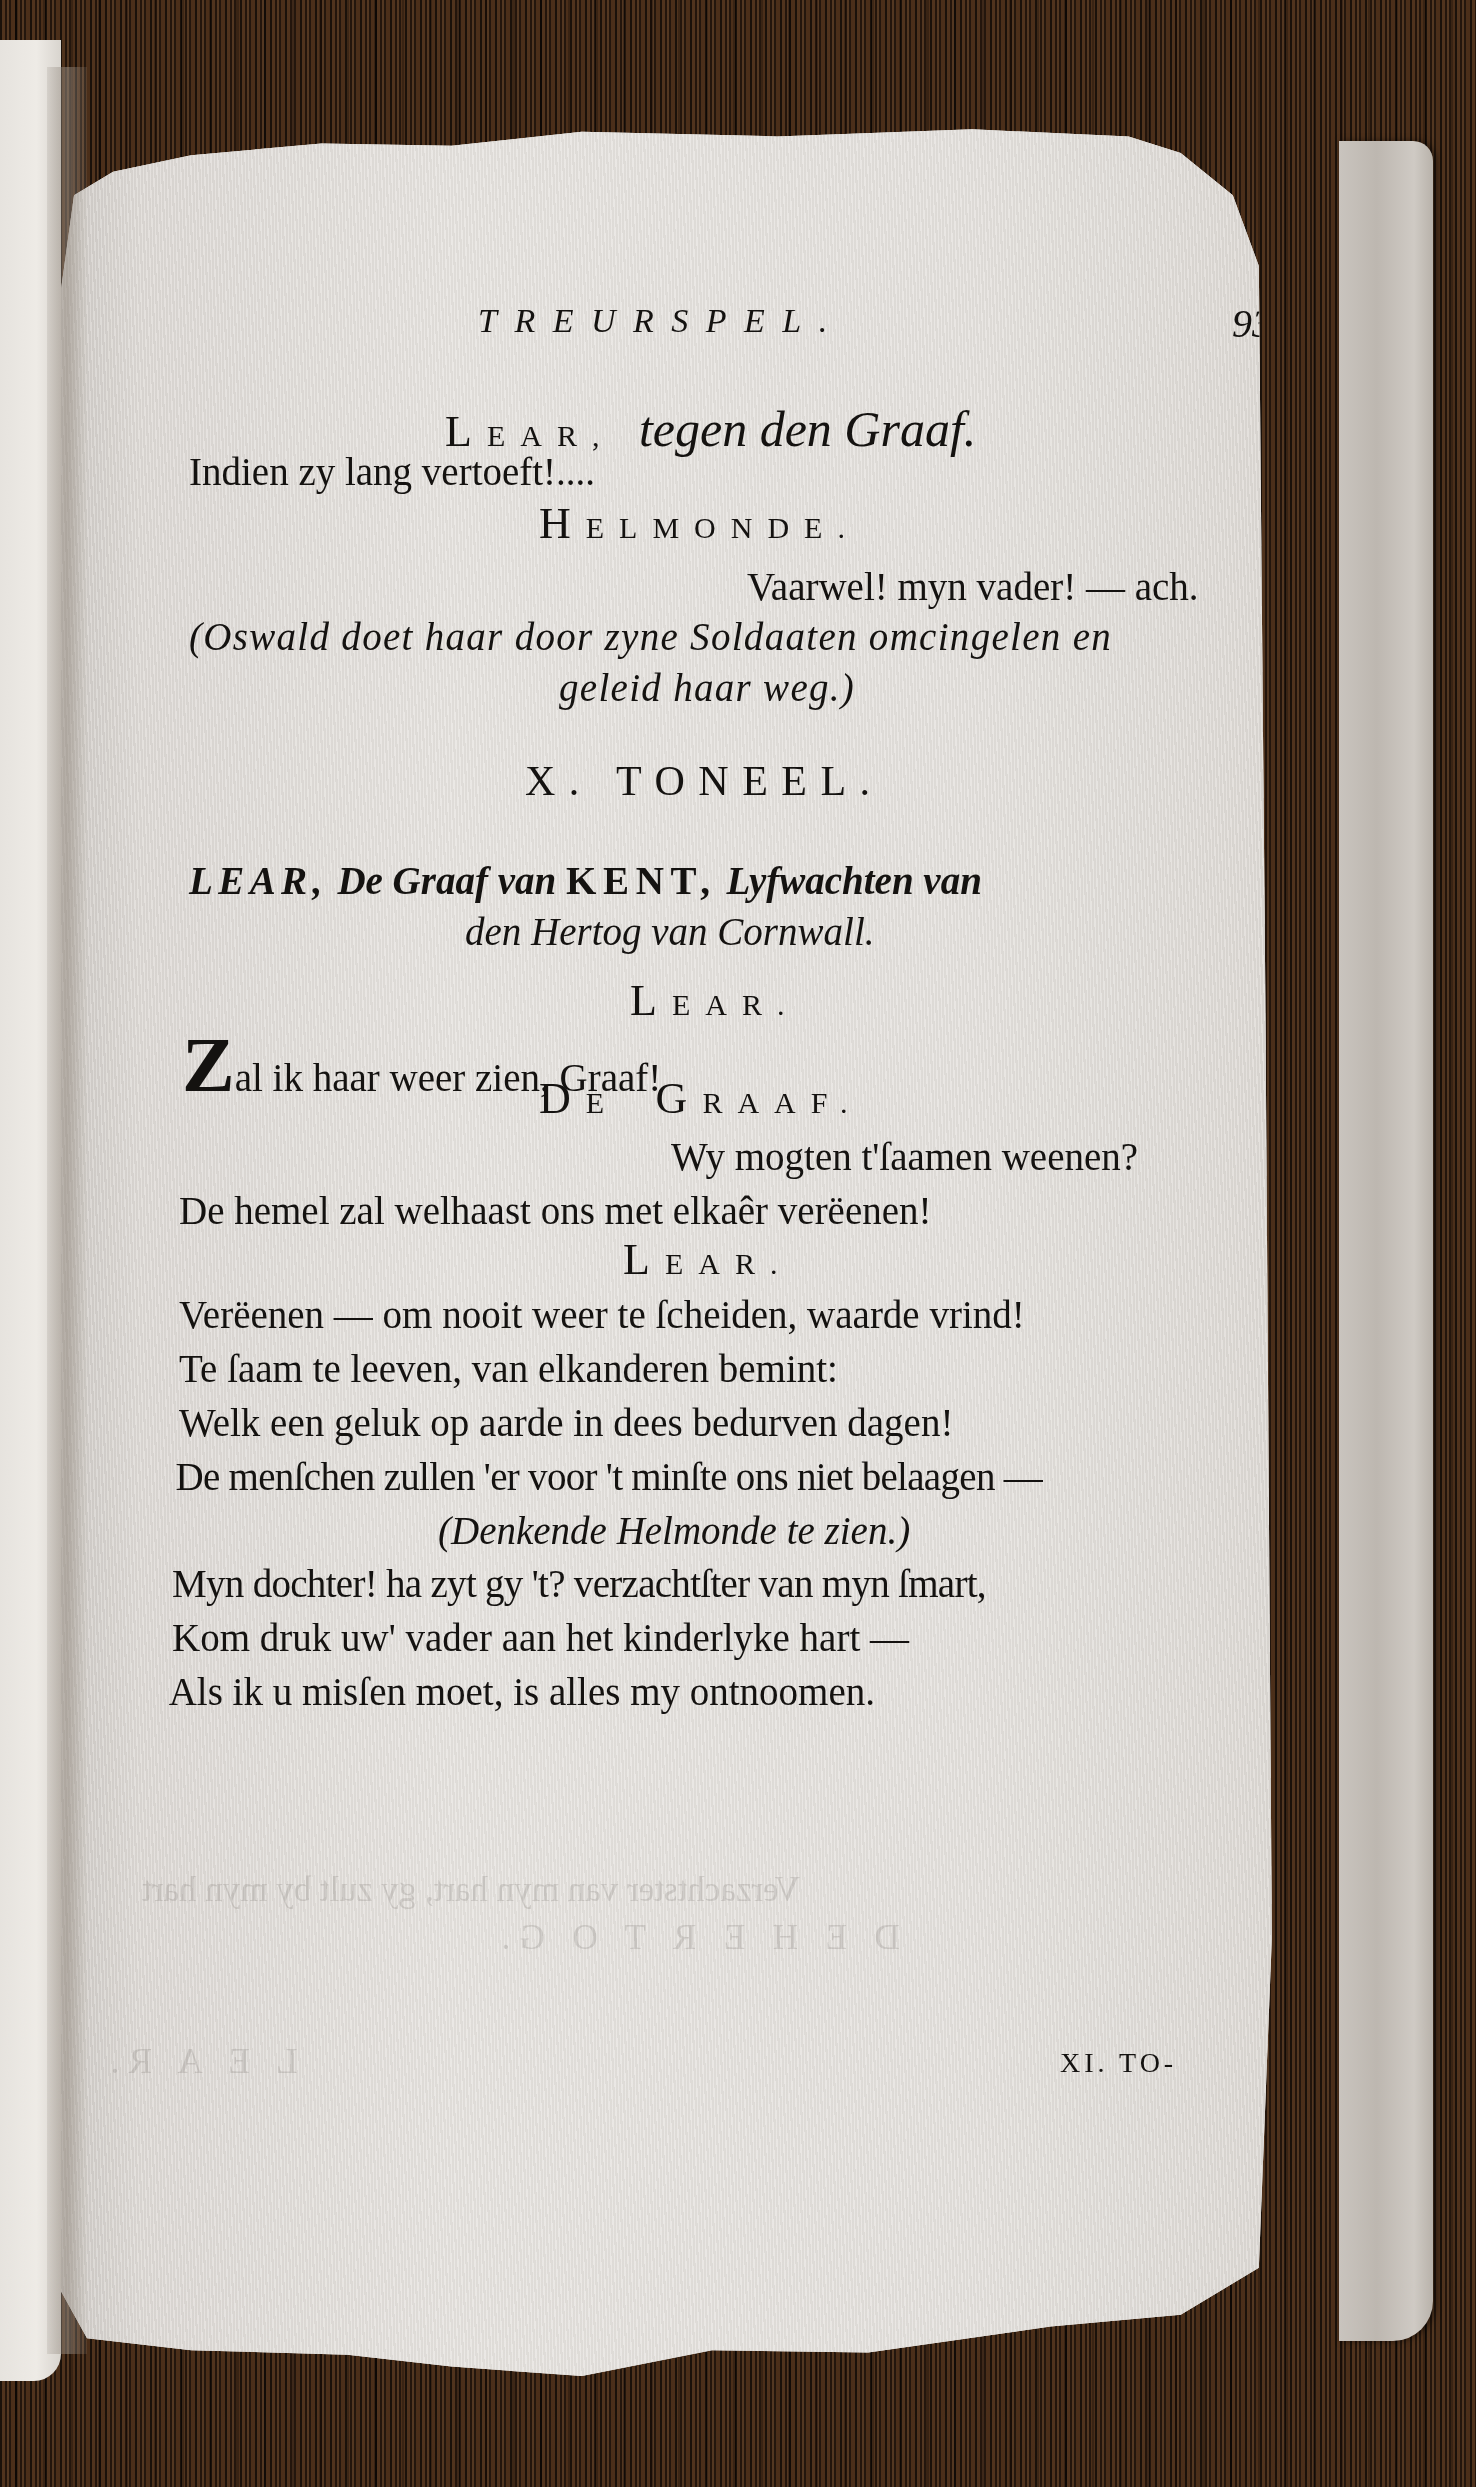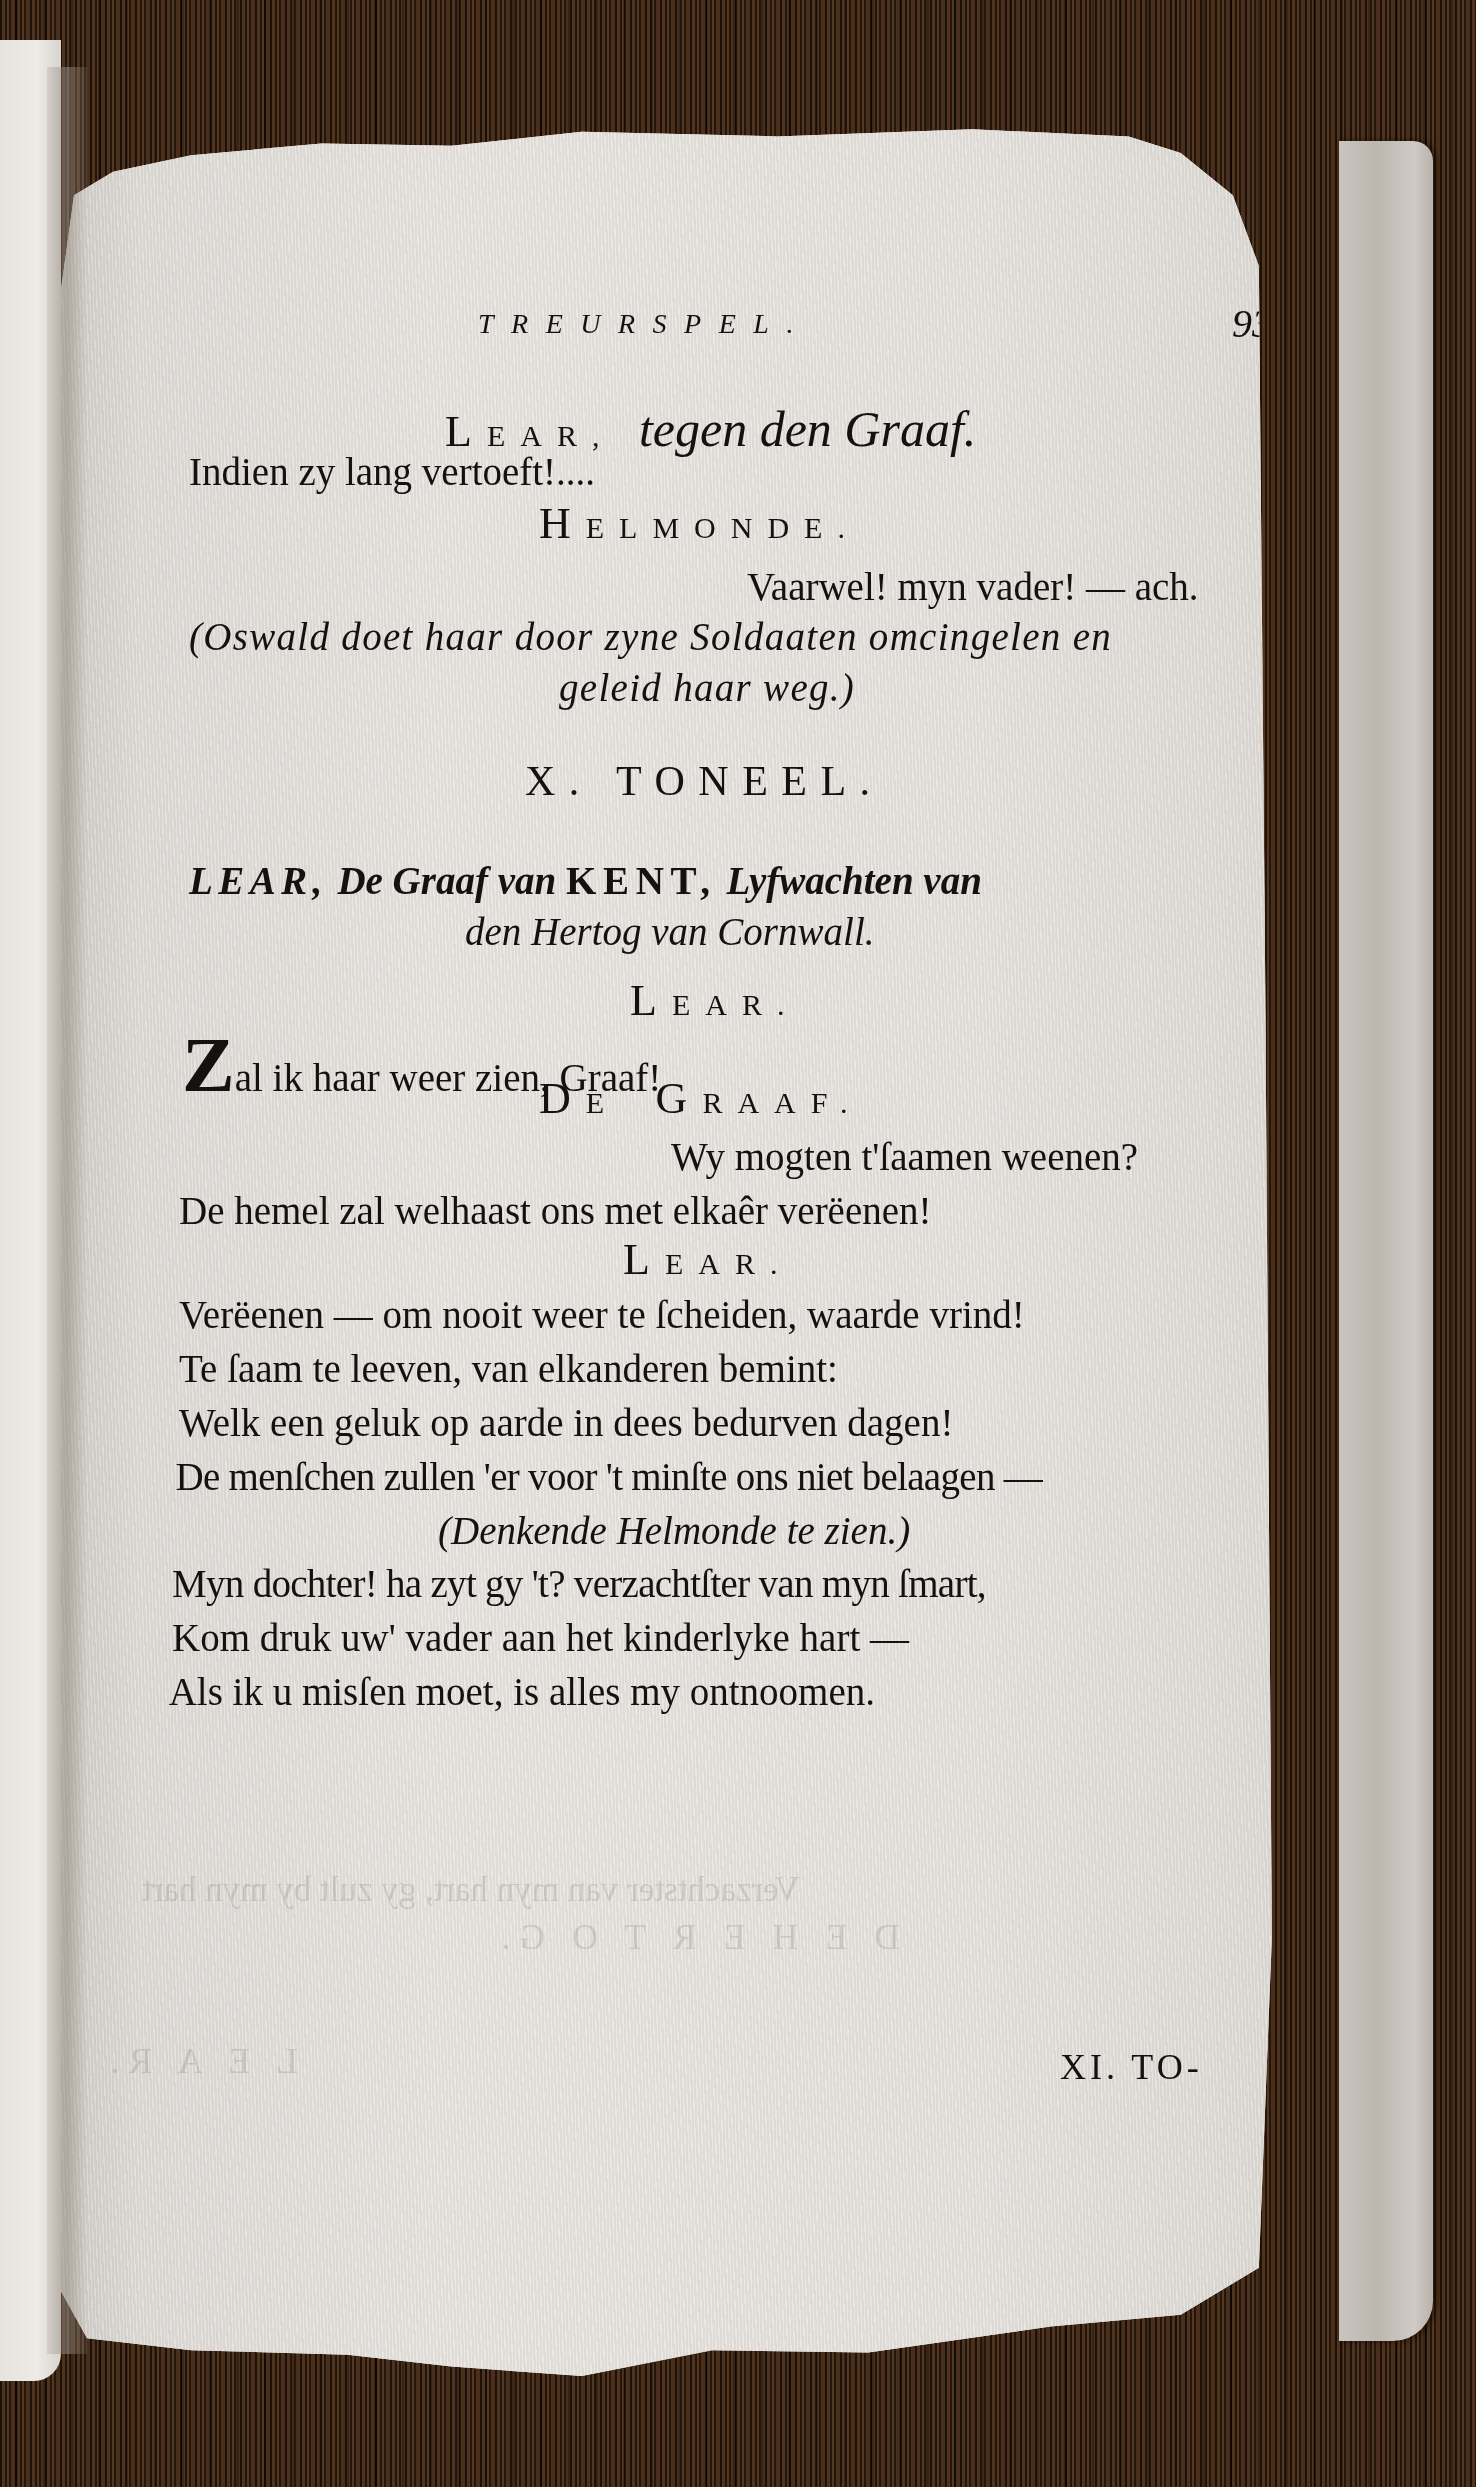--- a/index.html
+++ b/index.html
@@ -85,23 +85,23 @@
   .running-head {
     position: absolute;
     left: 320px;
     top: 0;
     width: 807px;
     height: 54px;
   }
   .running-title {
     position: absolute;
     left: 98px;
-    top: 12px;
+    top: 6px;
     font-style: italic;
-    font-size: 28px;
+    font-size: 34px;
     letter-spacing: 17.5px;
   }
   .page-number {
     position: absolute;
     left: 713px;
     top: 4px;
     font-style: italic;
     font-size: 40px;
   }
 
@@ -127,21 +127,21 @@
   .scene-title {
     font-size: 42px;
     letter-spacing: 13.5px;
   }
   .dropcap {
     font-size: 79px;
     font-weight: bold;
     line-height: 0.8;
   }
   .catchword {
-    font-size: 36px;
+    font-size: 28px;
     letter-spacing: 4px;
   }
   .ghost {
     position: absolute;
     color: rgba(90,85,80,0.18);
     white-space: nowrap;
     transform: scaleX(-1);
     font-size: 35px;
   }
 </style>

